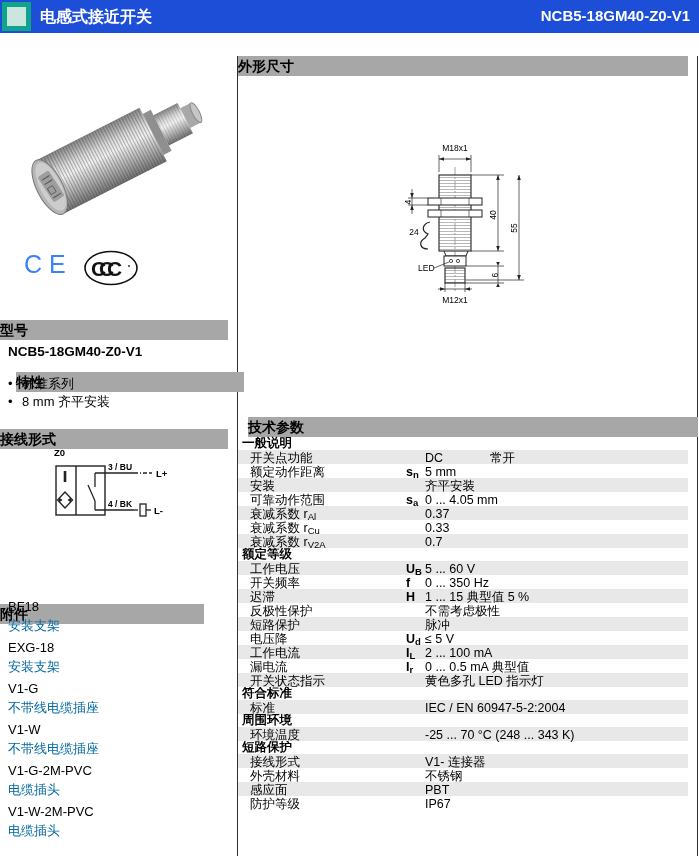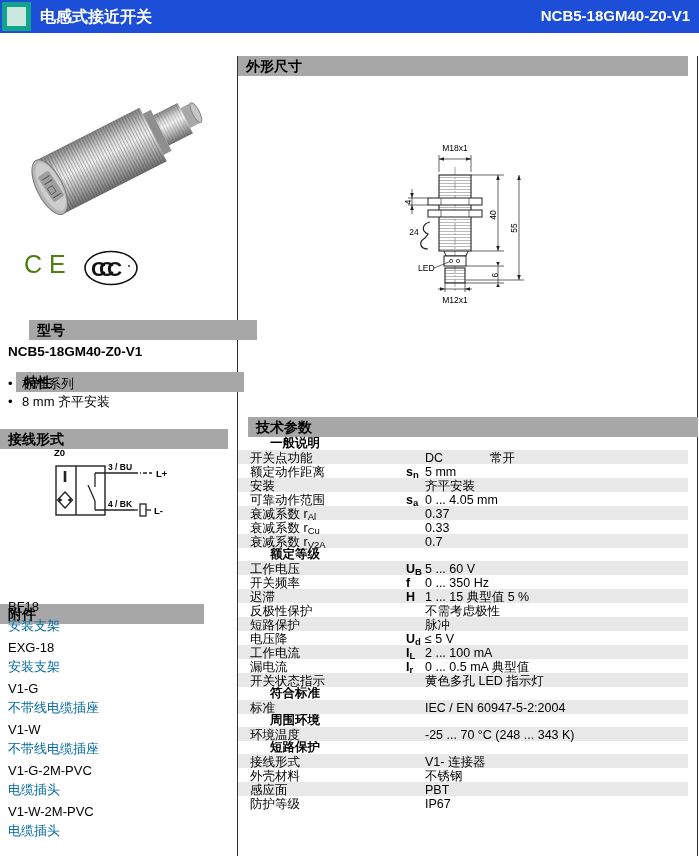--- a/index.html
+++ b/index.html
@@ -11,42 +11,42 @@
   .hdr-icon{position:absolute;top:2px;left:2px;width:29px;height:29px;background:#c9e6df;
             border:5px solid #12a38c;box-sizing:border-box;}
   .hdr-title{position:absolute;left:40px;top:7px;color:#fff;font-weight:bold;font-size:16px;}
   .hdr-model{position:absolute;right:9px;top:7px;color:#fff;font-weight:bold;font-size:15px;}
 
   
   .vline{position:absolute;width:1px;background:#2e2e2e;}
 
   
   .secbar{position:absolute;height:20px;background:#a7a7a7;font-weight:bold;font-size:14px;
-          line-height:20px;padding-left:8px;box-sizing:border-box;color:#000;}
+          line-height:20px;box-sizing:border-box;color:#000;}
 
   .model-value{position:absolute;left:8px;top:344px;font-weight:bold;font-size:13.5px;}
 
   .features{position:absolute;left:8px;top:375px;font-size:13px;}
   .features .feat{line-height:18px;}
   .features .bullet{display:inline-block;width:14px;}
 
   .acc-list{position:absolute;left:8px;top:599px;width:215px;}
   .acc-name{font-weight:normal;font-size:13px;line-height:16px;margin-bottom:3px;}
   .acc-desc{font-size:13px;line-height:16px;margin-bottom:6px;color:#0369a1;}
 
   .photo{position:absolute;left:28px;top:66px;}
-  .ce-mark{position:absolute;left:24px;top:250px;font-size:25px;letter-spacing:7px;color:#4d7c0f;}
+  .ce-mark{position:absolute;left:24px;top:250px;font-size:25px;letter-spacing:7px;color:#3b82f6;}
   .ccc-mark{position:absolute;left:82px;top:248px;}
 
   .conn-svg{position:absolute;left:38px;top:444px;}
   .dim-svg{position:absolute;left:388px;top:134px;}
 
   
   .tech-table{position:absolute;left:238px;top:437px;width:450px;font-size:12.5px;}
-  .t-ghead{height:13px;line-height:13px;font-weight:bold;font-size:12.5px;padding-left:4px;margin-left:28px;}
+  .t-ghead{height:13px;line-height:13px;font-weight:bold;font-size:12.5px;padding-left:4px;}
   .t-row{position:relative;height:14px;line-height:16px;}
   .t-row.shaded{background:#e8e8e8;}
   .t-label{position:absolute;left:12px;white-space:nowrap;}
   .t-sym{position:absolute;left:168px;font-weight:bold;white-space:nowrap;}
   .t-val{position:absolute;left:187px;white-space:nowrap;}
   .t-val .v1{display:inline-block;width:65px;}
   sub{font-size:9.5px;position:relative;top:2px;vertical-align:baseline;}
 
   svg text{font-family:"Liberation Sans","DejaVu Sans",sans-serif;}
 </style>
@@ -99,21 +99,21 @@
 
   <div class="ce-mark">CE</div>
   <svg class="ccc-mark" width="58" height="40" viewBox="0 0 58 40">
     <ellipse cx="29" cy="20" rx="26" ry="16.5" fill="none" stroke="#111" stroke-width="1.6"></ellipse>
     <text x="9" y="28" font-size="21" font-weight="bold" fill="#111">C</text>
     <text x="17" y="28" font-size="21" font-weight="bold" fill="#111">C</text>
     <text x="25" y="28" font-size="21" font-weight="bold" fill="#111">C</text>
     <circle cx="47" cy="18" r="1" fill="#333"></circle>
   </svg>
 
-  <div class="secbar" style="left:0;top:320px;width:228px;margin-left:29px;">型号</div>
+  <div class="secbar" style="left:0;top:320px;width:228px;">型号</div>
   <div class="model-value">NCB5-18GM40-Z0-V1</div>
 
   <div class="secbar" style="left:16px;top:372px;width:228px;">特性</div>
   <div class="features">
     <div class="feat"><span class="bullet">•</span><span>标准系列</span></div>
     <div class="feat"><span class="bullet">•</span><span>8 mm 齐平安装</span></div>
   </div>
 
   <div class="secbar" style="left:0;top:429px;width:228px;">接线形式</div>
   <svg class="conn-svg" width="180" height="92" viewBox="0 0 180 92">

